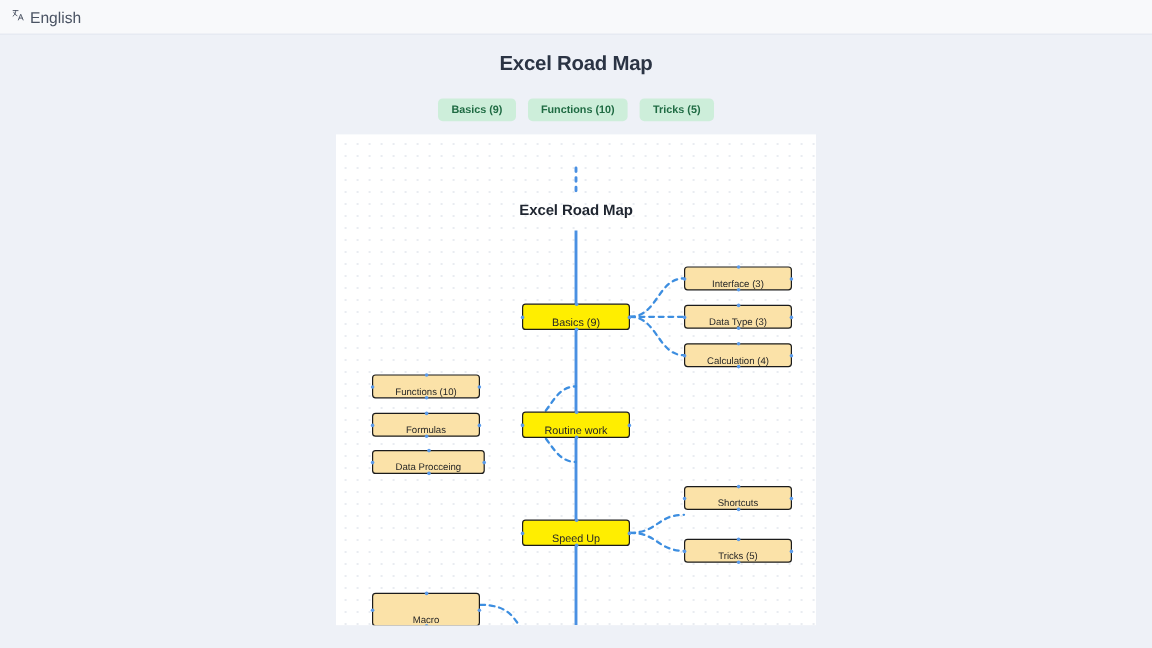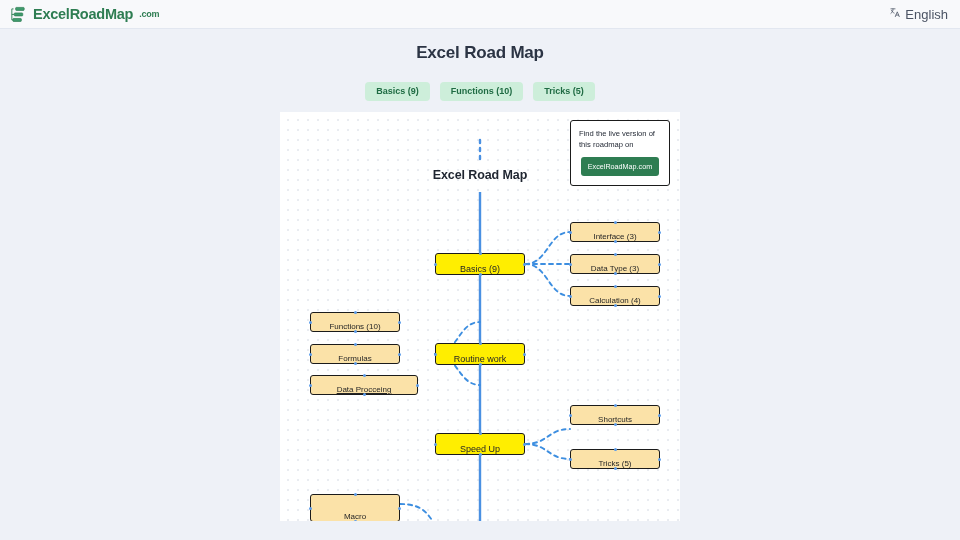--- a/index.html
+++ b/index.html
@@ -204,31 +204,20 @@
     border-radius: 3px;
     cursor: pointer;
     font-family: "Liberation Sans", sans-serif;
     white-space: nowrap;
   }
 </style>
 </head>
 <body>
 
 <header class="site-header">
-  <div class="brand">
-    <svg class="brand-icon" viewBox="0 0 24 24">
-      <rect x="8" y="2" width="12" height="4.2" rx="1" fill="#3f9b6d" stroke="#2e7d52" stroke-width="1"></rect>
-      <rect x="6" y="9.8" width="12" height="4.2" rx="1" fill="#3f9b6d" stroke="#2e7d52" stroke-width="1"></rect>
-      <rect x="4" y="17.6" width="12" height="4.2" rx="1" fill="#3f9b6d" stroke="#2e7d52" stroke-width="1"></rect>
-      <path d="M5 4.1 L2.6 4.1 L2.6 19.7 L4 19.7" fill="none" stroke="#2e7d52" stroke-width="1.3"></path>
-      <path d="M2.6 11.9 L6 11.9" fill="none" stroke="#2e7d52" stroke-width="1.3"></path>
-    </svg>
-    <span class="brand-text">ExcelRoadMap</span>
-    <span class="brand-tld">.com</span>
-  </div>
 
   <div class="lang-switch">
     <svg class="lang-icon" viewBox="0 0 24 24">
       <path d="M2 4h9M6.5 4v1.6c0 3.6-1.8 6.4-4.5 8.4M3.4 7.4c1 2.6 3 4.6 5.6 5.8" fill="none" stroke="#4a5363" stroke-width="1.7" stroke-linecap="round"></path>
       <path d="M11.6 21l4.3-10.4L20.2 21M13.2 17.6h5.5" fill="none" stroke="#4a5363" stroke-width="1.7" stroke-linecap="round" stroke-linejoin="round"></path>
     </svg>
     <span>English</span>
   </div>
 </header>
 
@@ -259,24 +248,20 @@
     <path d="M155 242 C178 242 178 273 200 273" fill="none" stroke="#3d8ee0" stroke-width="1.9" stroke-dasharray="4 4" stroke-linecap="round"></path>
 
     <path d="M245 332 C268 332 268 317 290 317" fill="none" stroke="#3d8ee0" stroke-width="1.9" stroke-dasharray="4 4" stroke-linecap="round"></path>
     <path d="M245 332 C268 332 268 347 290 347" fill="none" stroke="#3d8ee0" stroke-width="1.9" stroke-dasharray="4 4" stroke-linecap="round"></path>
 
     <path d="M120 392 C145 392 148 404 155 412" fill="none" stroke="#3d8ee0" stroke-width="1.9" stroke-dasharray="4 4" stroke-linecap="round"></path>
   </svg>
 
   <div class="canvas-title">Excel Road Map</div>
 
-  <div class="info-card">
-    <div class="info-text">Find the live version of this roadmap on</div>
-    <button class="info-btn">ExcelRoadMap.com</button>
-  </div>
 
   <div class="node root-node" style="left:155px; top:141px; width:90px; height:22px;">
     <span>Basics (9)</span>
     <i class="handle h-t"></i>
     <i class="handle h-b"></i>
     <i class="handle h-l"></i>
     <i class="handle h-r"></i>
   </div>
 
   <div class="node leaf-node" style="left:290px; top:110px; width:90px; height:20px;">
@@ -320,21 +305,21 @@
   </div>
 
   <div class="node leaf-node" style="left:30px; top:232px; width:90px; height:20px;">
     <span>Formulas</span>
     <i class="handle h-t"></i>
     <i class="handle h-b"></i>
     <i class="handle h-l"></i>
     <i class="handle h-r"></i>
   </div>
 
-  <div class="node leaf-node" style="left:30px; top:263px; width:108px; height:20px;text-decoration:underline;">
+  <div class="node leaf-node" style="left:30px; top:263px; width:94px; height:20px;">
     <span>Data Procceing</span>
     <i class="handle h-t"></i>
     <i class="handle h-b"></i>
     <i class="handle h-l"></i>
     <i class="handle h-r"></i>
   </div>
 
   <div class="node root-node" style="left:155px; top:321px; width:90px; height:22px;">
     <span>Speed Up</span>
     <i class="handle h-t"></i>

